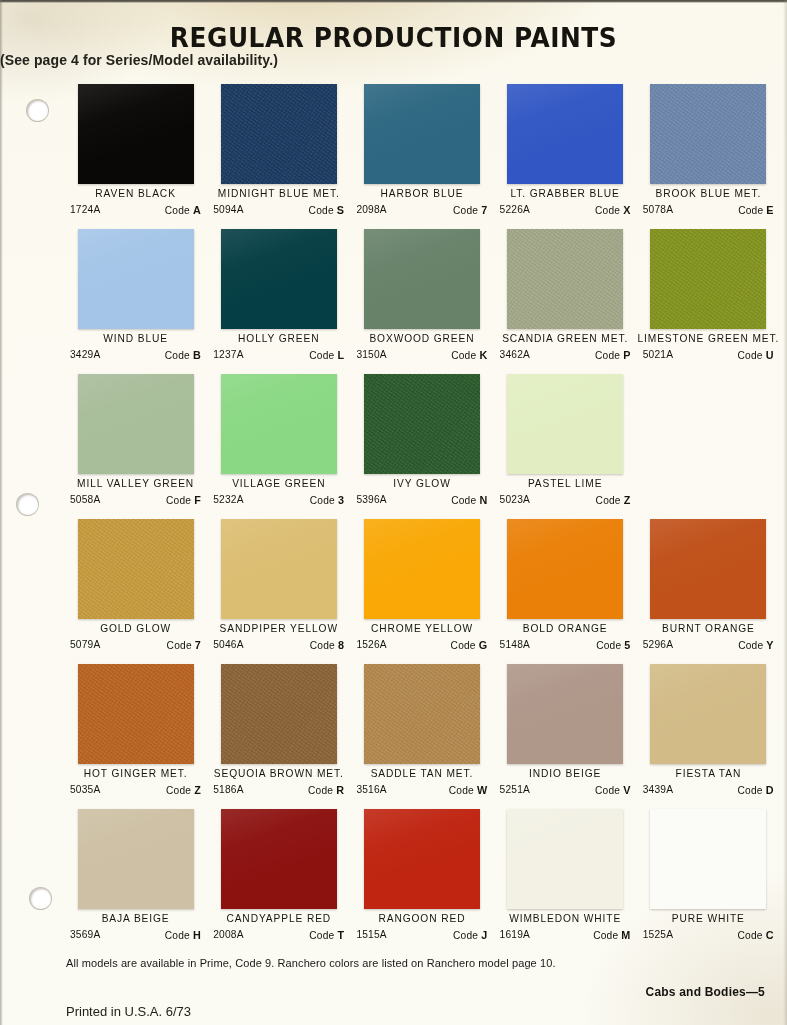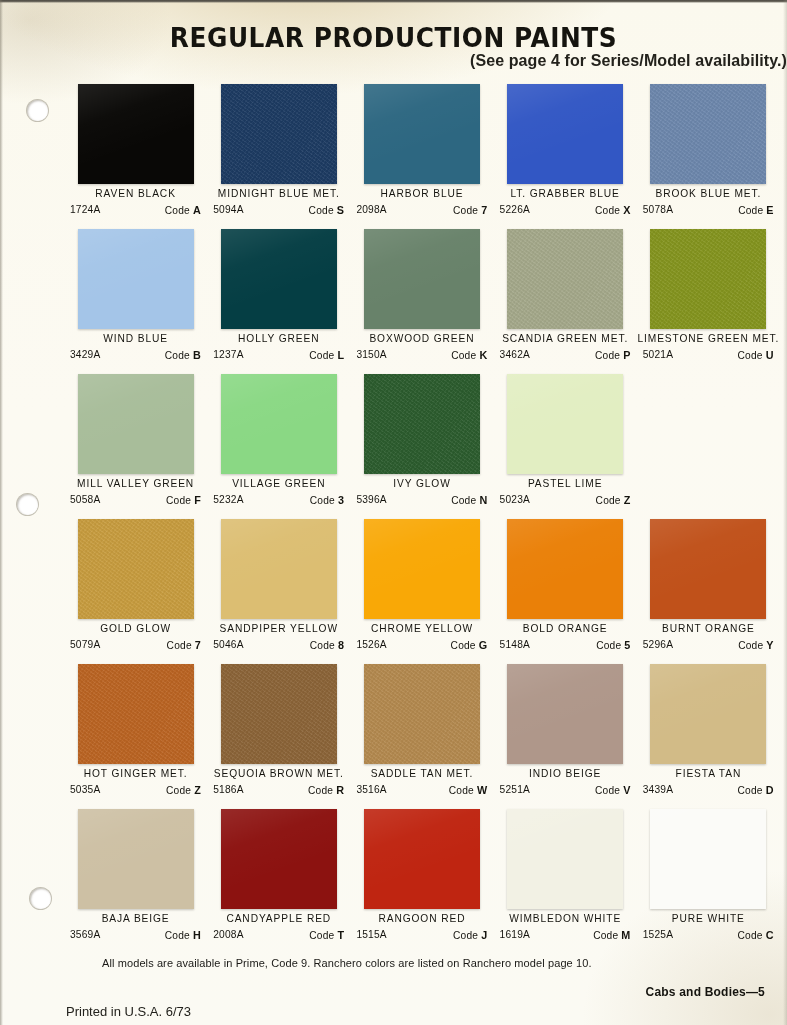--- a/index.html
+++ b/index.html
@@ -59,22 +59,22 @@
     font-weight: bold;
     font-size: 27px;
     letter-spacing: 0.6px;
     color: #15140f;
     transform: scaleX(0.92);
   }
   #subtitle {
     position: absolute;
     left: 0; top: 52px;
     width: 787px;
-    text-align: right;
-    font-size: 16px;
+    text-align: left;
+    font-size: 14px;
     font-weight: bold;
     color: #23221c;
     letter-spacing: 0.1px;
   }
 
   #grid {
     position: absolute;
     left: 64px;
     top: 84px;
     width: 716px;
@@ -139,21 +139,20 @@
   .chip-meta .code-label { font-weight: normal; }
   .chip-meta .code-label b { font-weight: bold; font-size: 10.8px; }
 
   #note {
     position: absolute;
     left: 66px;
     top: 957px;
     font-size: 11px;
     color: #1a1916;
     letter-spacing: 0.1px;
-    margin-left: 36px;
   }
   #printed {
     position: absolute;
     left: 66px;
     top: 976px;
     font-size: 13px;
     color: #22211c;
     margin-top: 28px;
   }
   #page-ref {

